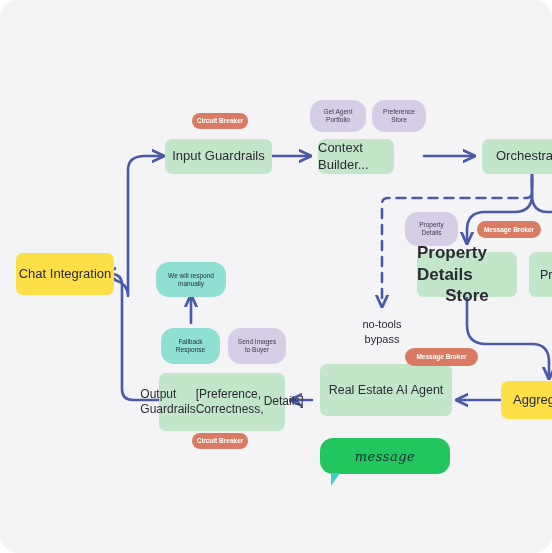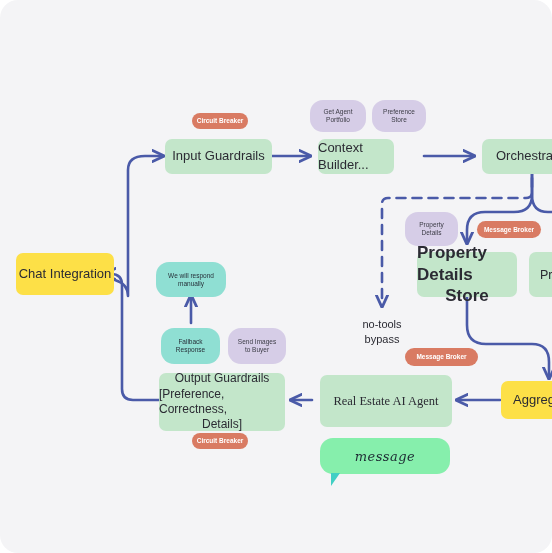--- a/index.html
+++ b/index.html
@@ -68,21 +68,21 @@
     text-align: center;
     color: #2b2b33;
     line-height: 1.35;
   }
   .bubble {
     position: absolute;
     box-sizing: border-box;
     display: flex;
     align-items: center;
     justify-content: center;
-    background: #86efac;
+    background: #22c55e;
     border-radius: 13px;
     color: #1d2b33;
   }
   .bubble .bubble-text {
     font-family: "DejaVu Serif", serif;
     font-style: italic;
     font-size: 13px;
     letter-spacing: 0.5px;
   }
   .bubble-tail {
@@ -152,25 +152,25 @@
   </div>
 
   <div class="node node-green" style="left:529px; top:252px; width:70px; height:45px; font-size:12.5px; justify-content:flex-start; padding-left:11px;">
     <span>Pre</span>
   </div>
 
   <div class="node node-purple" style="left:501px; top:381px; width:75px; height:38px; font-size:13px; justify-content:flex-start; padding-left:12px;">
     <span>Aggreg</span>
   </div>
 
-  <div class="node node-green" style="left:320px; top:375px; width:132px; height:52px; font-size:12.5px; flex-direction:column;font-family:Liberation Serif, serif;">
+  <div class="node node-green" style="left:320px; top:364px; width:132px; height:52px; font-size:12.5px; flex-direction:column;">
     <span>Real Estate AI Agent</span>
   </div>
 
-  <div class="node node-green" style="left:159px; top:373px; width:126px; height:58px; font-size:12px; flex-direction:column;">
+  <div class="node node-green" style="left:159px; top:373px; width:126px; height:58px; font-size:12px; flex-direction:row;">
     <span>Output Guardrails</span>
     <span>[Preference, Correctness,</span>
     <span>Details]</span>
   </div>
 
   <div class="pill pill-red" style="left:192px; top:113px; width:56px; height:16px; font-size:6.5px;">
     <span>Circuit Breaker</span>
   </div>
 
   <div class="pill pill-red" style="left:192px; top:433px; width:56px; height:16px; font-size:6.5px;">

